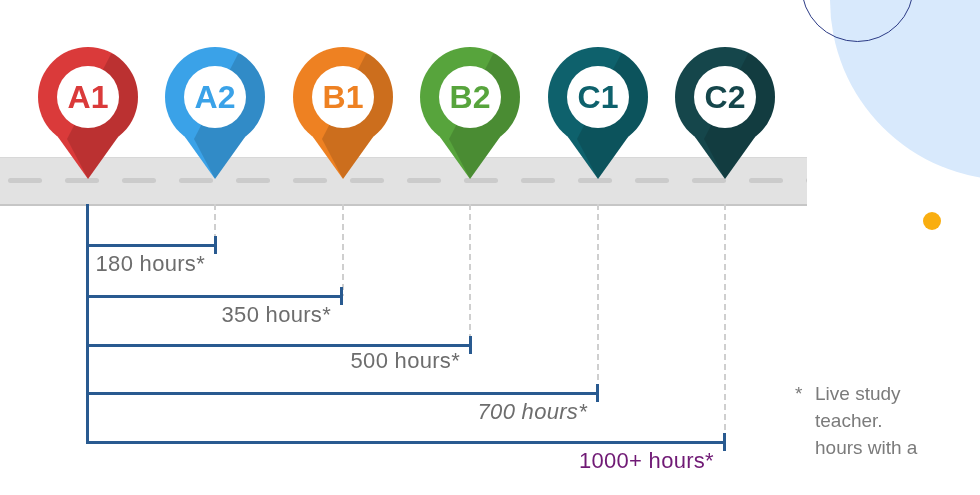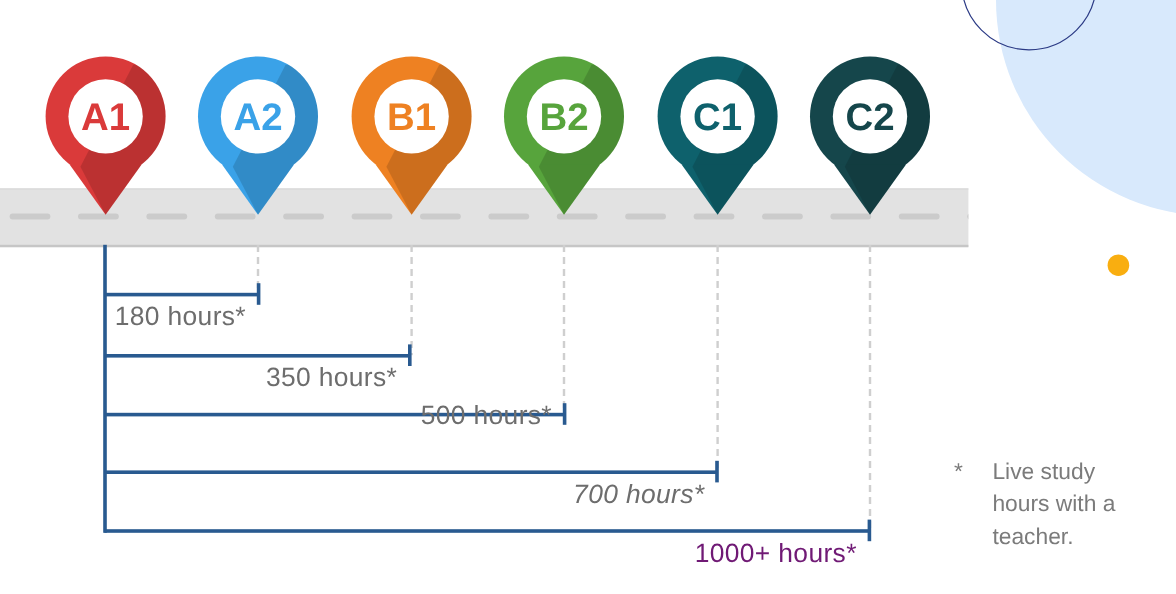--- a/index.html
+++ b/index.html
@@ -26,21 +26,21 @@
   .bracket-line{position:absolute;height:3px;}
   .bracket-cap{position:absolute;width:3px;height:18px;}
   .bracket-label{position:absolute;width:250px;text-align:right;
     font-size:22px;color:#6d6d6d;letter-spacing:0.3px;}
   
   .pin{position:absolute;}
   
   .footnote{position:absolute;left:795px;top:380px;width:170px;
     font-size:19px;line-height:27px;color:#7b7b7b;}
   .fn-marker{position:absolute;left:0;top:0;}
-  .fn-lines{margin-left:32px;}
+  .fn-lines{margin-left:20px;}
 </style>
 </head>
 <body>
 
 <div class="stage" id="stage">
 
   <div class="decor-blue"></div>
   <div class="decor-outline"></div>
   <div class="decor-dot"></div>
 
@@ -72,21 +72,21 @@
   <div id="brackets">
       <div class="bracket-main" style="left: 85.5px; top: 204px; height: 239.5px; background: rgb(41, 90, 144);"></div>
       <div class="bracket-line" style="left: 87px; top: 243.5px; width: 128px; background: rgb(41, 90, 144);"></div>
       <div class="bracket-cap" style="left: 213.5px; top: 236px; background: rgb(41, 90, 144);"></div>
       <div class="bracket-label" style="left: -45px; top: 251px; color: rgb(109, 109, 109);">180 hours*</div>
       <div class="bracket-line" style="left: 87px; top: 294.5px; width: 254px; background: rgb(41, 90, 144);"></div>
       <div class="bracket-cap" style="left: 339.5px; top: 287px; background: rgb(41, 90, 144);"></div>
       <div class="bracket-label" style="left: 81px; top: 302px; color: rgb(109, 109, 109);">350 hours*</div>
       <div class="bracket-line" style="left: 87px; top: 343.5px; width: 383px; background: rgb(41, 90, 144);"></div>
       <div class="bracket-cap" style="left: 468.5px; top: 336px; background: rgb(41, 90, 144);"></div>
-      <div class="bracket-label" style="left: 210px; top: 333px; color: rgb(109, 109, 109);">500 hours*</div>
+      <div class="bracket-label" style="left: 210px; top: 348px; color: rgb(109, 109, 109);">500 hours*</div>
       <div class="bracket-line" style="left: 87px; top: 391.5px; width: 510px; background: rgb(41, 90, 144);"></div>
       <div class="bracket-cap" style="left: 595.5px; top: 384px; background: rgb(41, 90, 144);"></div>
       <div class="bracket-label" style="left: 337px; top: 399px; color: rgb(109, 109, 109); font-style: italic;">700 hours*</div>
       <div class="bracket-line" style="left: 87px; top: 440.5px; width: 637px; background: rgb(41, 90, 144);"></div>
       <div class="bracket-cap" style="left: 722.5px; top: 433px; background: rgb(41, 90, 144);"></div>
       <div class="bracket-label" style="left: 464px; top: 448px; color: #701a75;">1000+ hours*</div>
     </div>
   <div id="pins">
       <svg class="pin" width="104" height="136" viewBox="0 0 104 136" style="left: 35.5px; top: 45px;">
         <defs>
@@ -165,18 +165,18 @@
         <path d="M75,9 L31,94 L52,134 L134,134 L134,9 Z" fill="rgba(0,0,0,0.14)" clip-path="url(#pinclip5)"></path>
         <circle cx="52" cy="52" r="31" fill="#ffffff"></circle>
         <text x="52" y="63" text-anchor="middle" font-family="Liberation Sans, DejaVu Sans, sans-serif" font-size="32" font-weight="bold" fill="#15464b">C2</text>
       </svg>
     </div>
 
   <div class="footnote">
     <span class="fn-marker">*</span>
     <div class="fn-lines">
       <div>Live study</div>
+      <div>teacher.</div>
       <div>hours with a</div>
-      <div>teacher.</div>
     </div>
   </div>
 
 </div>
 
 </body></html>

